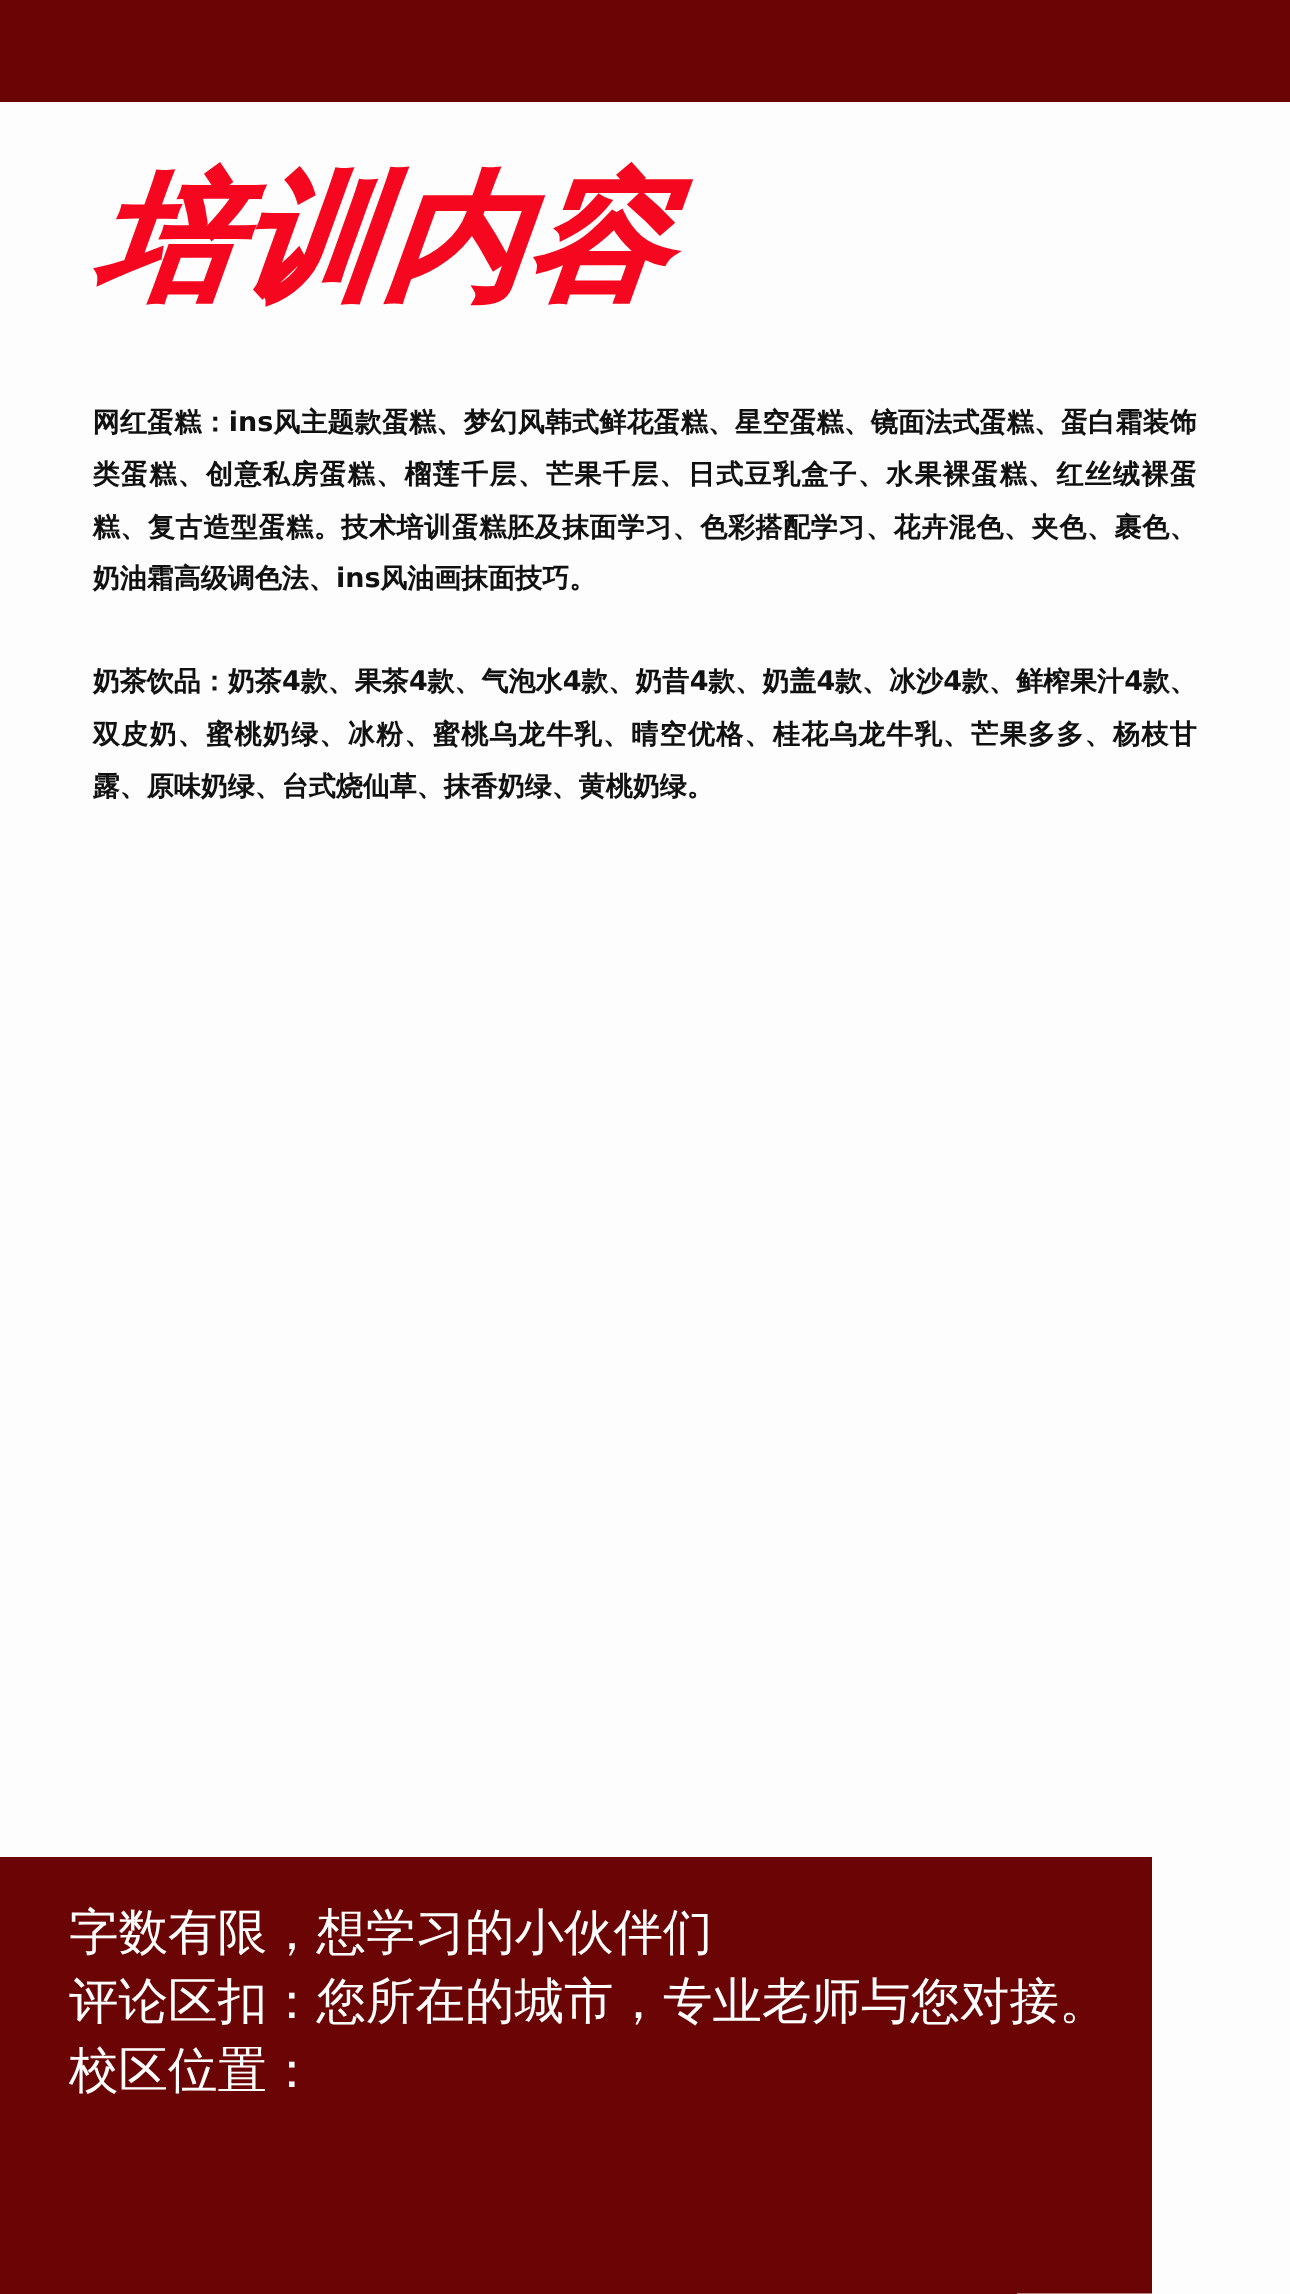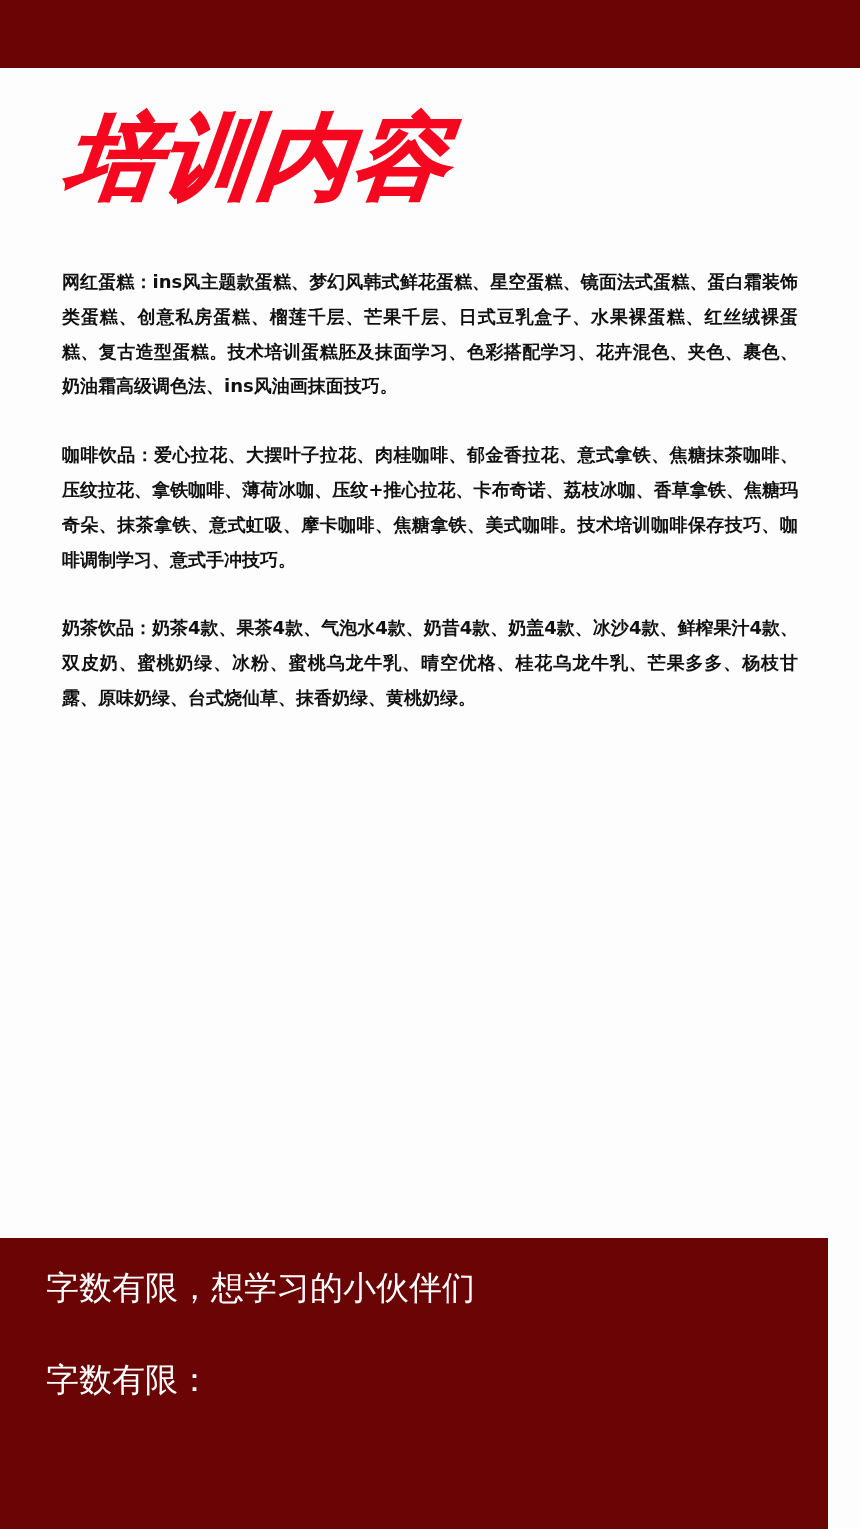--- a/index.html
+++ b/index.html
@@ -35,21 +35,21 @@
       font-size: 18px;
       font-weight: bold;
       line-height: 34.8px;
       color: #111;
       margin: 0 0 34px 0;
       text-align: justify;
       word-break: break-all;
     }
     .footer {
       position: absolute; left: 0; top: 1238px;
-      width: 828px; height: 291px;
+      width: 768px; height: 291px;
       background: #6b0505;
       color: #ffffff;
     }
     .footer-line {
       position: absolute; left: 46px;
       font-size: 33px; line-height: 40px;
       white-space: nowrap;
       font-family: "DejaVu Sans", sans-serif;
     }
     .footer-line.l1 { top: 30px; }
@@ -70,20 +70,20 @@
   </style>
 </head>
 <body>
 
 <div class="top-band"></div>
 
 <div class="title">培训内容</div>
 
 <div class="content">
   <p class="section">网红蛋糕：ins风主题款蛋糕、梦幻风韩式鲜花蛋糕、星空蛋糕、镜面法式蛋糕、蛋白霜装饰类蛋糕、创意私房蛋糕、榴莲千层、芒果千层、日式豆乳盒子、水果裸蛋糕、红丝绒裸蛋糕、复古造型蛋糕。技术培训蛋糕胚及抹面学习、色彩搭配学习、花卉混色、夹色、裹色、奶油霜高级调色法、ins风油画抹面技巧。</p>
-  <p class="section">咖啡饮品：爱心拉花、大摆叶子拉花、肉桂咖啡、郁金香拉花、意式拿铁、焦糖抹茶咖啡、压纹拉花、拿铁咖啡、薄荷冰咖、压纹+推心拉花、卡布奇诺、荔枝冰咖、香草拿铁、焦糖玛奇朵、抹茶拿铁、意式虹吸、摩卡咖啡、焦糖拿铁、美式咖啡。技术培训咖啡保存技巧、咖啡调制学习、意式手冲技巧。</p>
   <p class="section">奶茶饮品：奶茶4款、果茶4款、气泡水4款、奶昔4款、奶盖4款、冰沙4款、鲜榨果汁4款、双皮奶、蜜桃奶绿、冰粉、蜜桃乌龙牛乳、晴空优格、桂花乌龙牛乳、芒果多多、杨枝甘露、原味奶绿、台式烧仙草、抹香奶绿、黄桃奶绿。</p>
 </div>
 
 <div class="footer">
   <div class="footer-line l1">字数有限，想学习的小伙伴们</div>
-  <div class="campus-label">字数有限：</div>
+  <div class="footer-line l2">评论区扣：您所在的城市，专业老师与您对接。</div>
+  <div class="campus-label">校区位置：</div>
 </div>
 
 </body></html>

